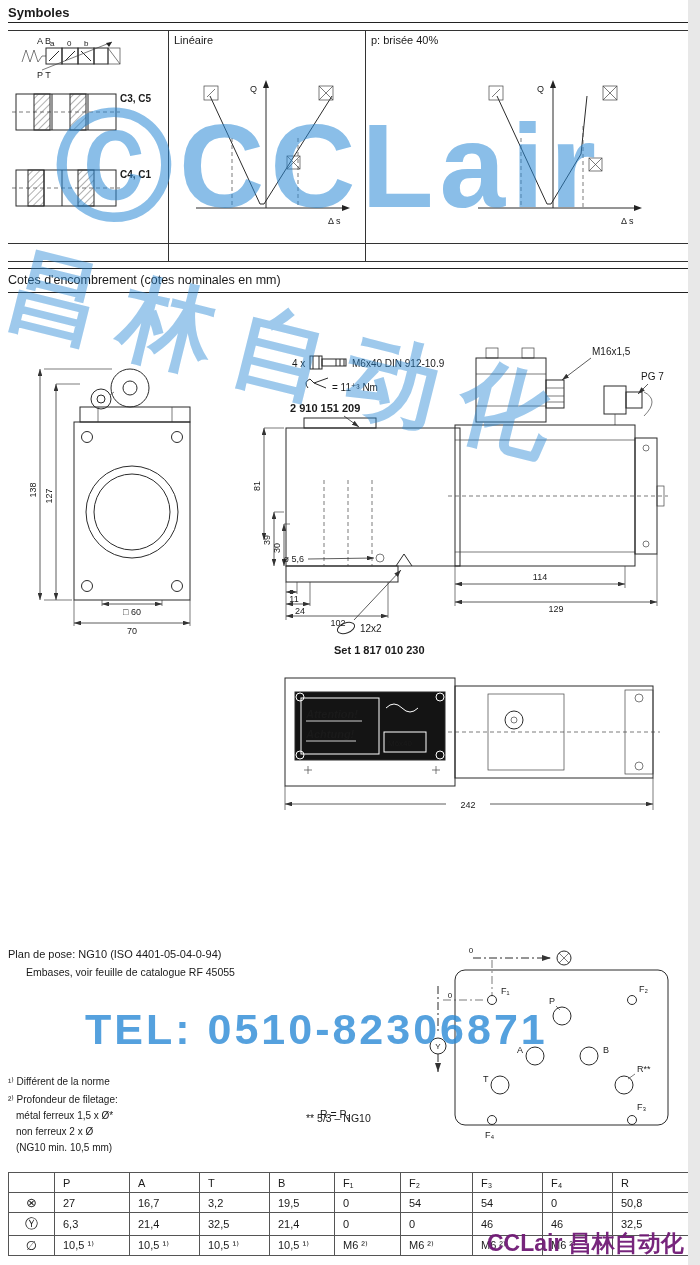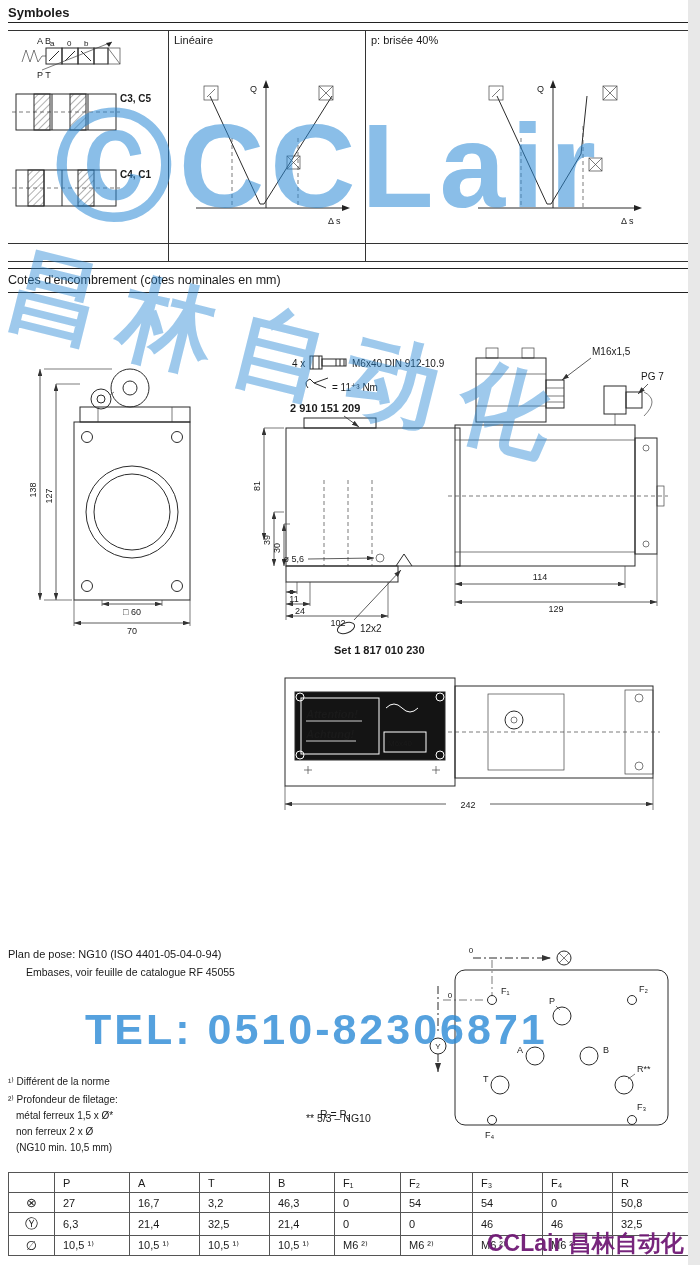--- a/index.html
+++ b/index.html
@@ -437,21 +437,21 @@
       <th>F₂</th>
       <th>F₃</th>
       <th>F₄</th>
       <th>R</th>
     </tr>
     <tr>
       <td class="sym">⊗</td>
       <td>27</td>
       <td>16,7</td>
       <td>3,2</td>
-      <td>46,3</td>
+      <td>19,5</td>
       <td>0</td>
       <td>54</td>
       <td>54</td>
       <td>0</td>
       <td>50,8</td>
     </tr>
     <tr>
       <td class="sym">Ⓨ</td>
       <td>6,3</td>
       <td>21,4</td>

